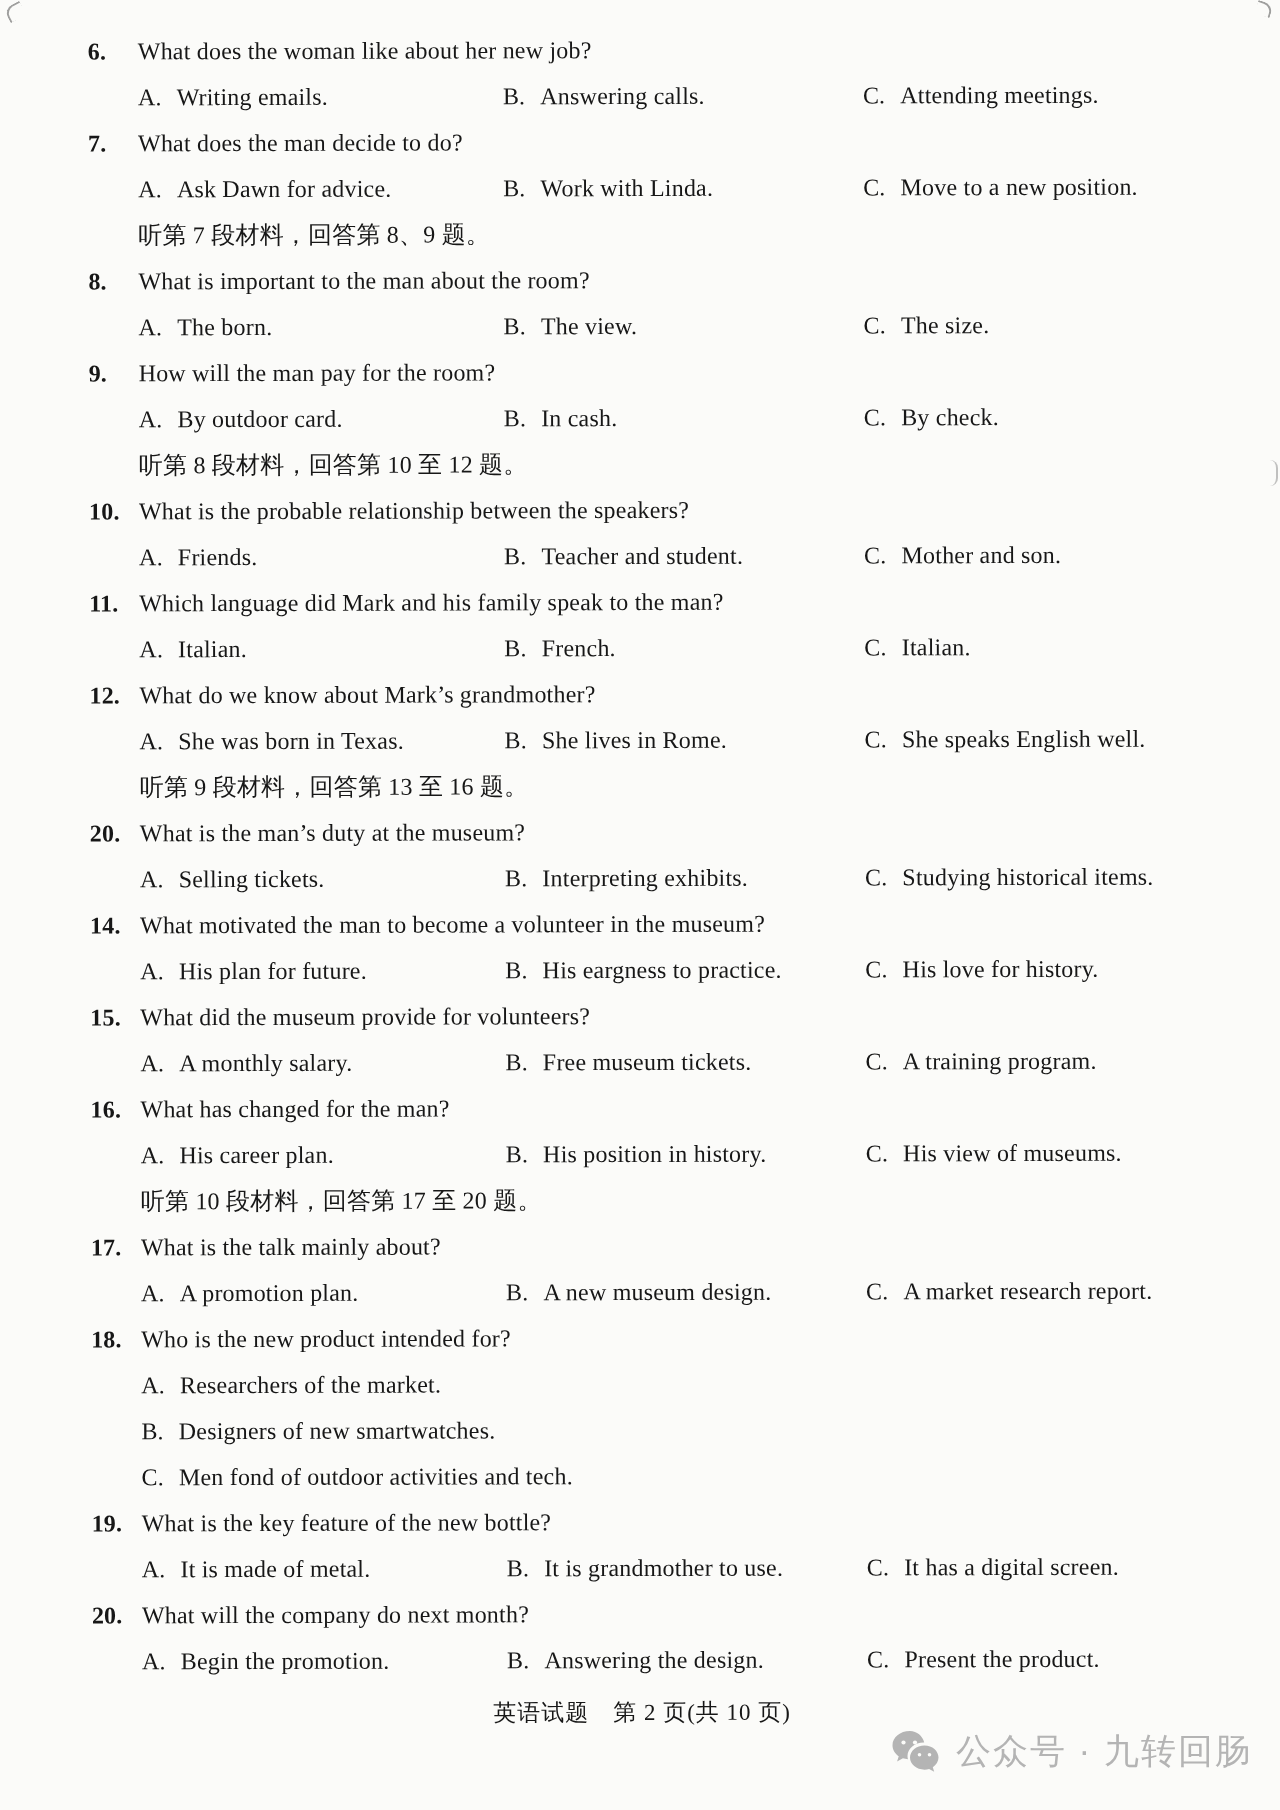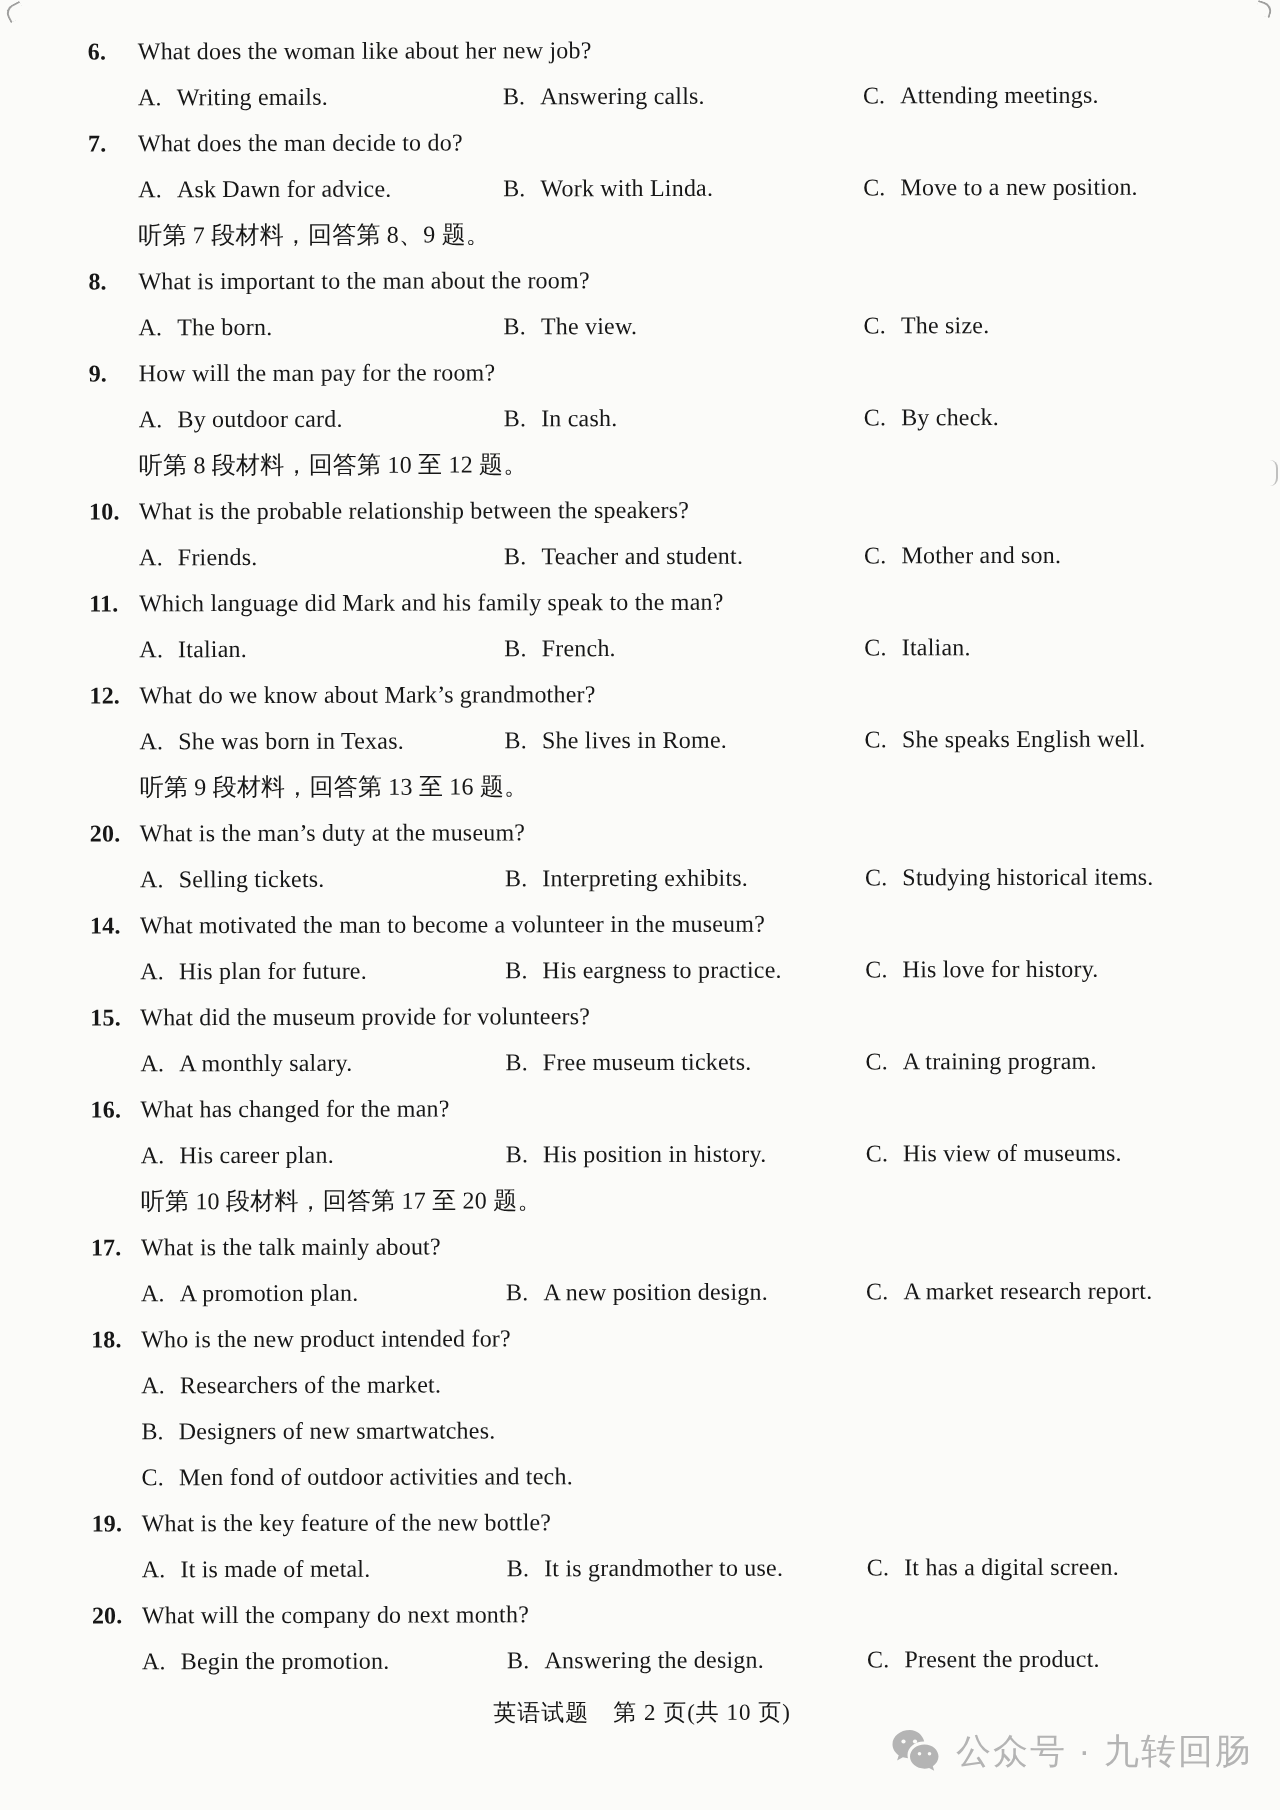--- a/index.html
+++ b/index.html
@@ -45,20 +45,21 @@
     text-align:center;
     font-size:23px;
     height:30px;
     letter-spacing:1px;
   }
   .watermark{
     position:absolute;
     top:1728px;
     right:28px;
     display:flex;
+    align-items:center;
     gap:14px;
     color:#b4b4b4;
     font-size:35px;
     font-family:"Liberation Sans","DejaVu Sans",sans-serif;
     letter-spacing:2px;
   }
   .wm-icon{width:52px;height:46px;display:inline-block;}
   
   .artifact{position:absolute;border:0 solid #555;opacity:.55;}
   .art-tl{top:4px;left:6px;width:16px;height:14px;border-left-width:2px;border-top-width:2px;border-radius:10px 0 0 0;transform:rotate(-28deg);}
@@ -284,21 +285,21 @@
         <span class="qnum">17.</span>
         <span class="qtext">What is the talk mainly about?</span>
       </div>
       <div class="line opts">
         <div class="opt optA">
           <span class="optlabel">A.</span>
           <span>A promotion plan.</span>
         </div>
         <div class="opt optB">
           <span class="optlabel">B.</span>
-          <span>A new position design.</span>
+          <span>A new museum design.</span>
         </div>
         <div class="opt optC">
           <span class="optlabel">C.</span>
           <span>A market research report.</span>
         </div>
       </div>
       <div class="line qline">
         <span class="qnum">18.</span>
         <span class="qtext">Who is the new product intended for?</span>
       </div>

